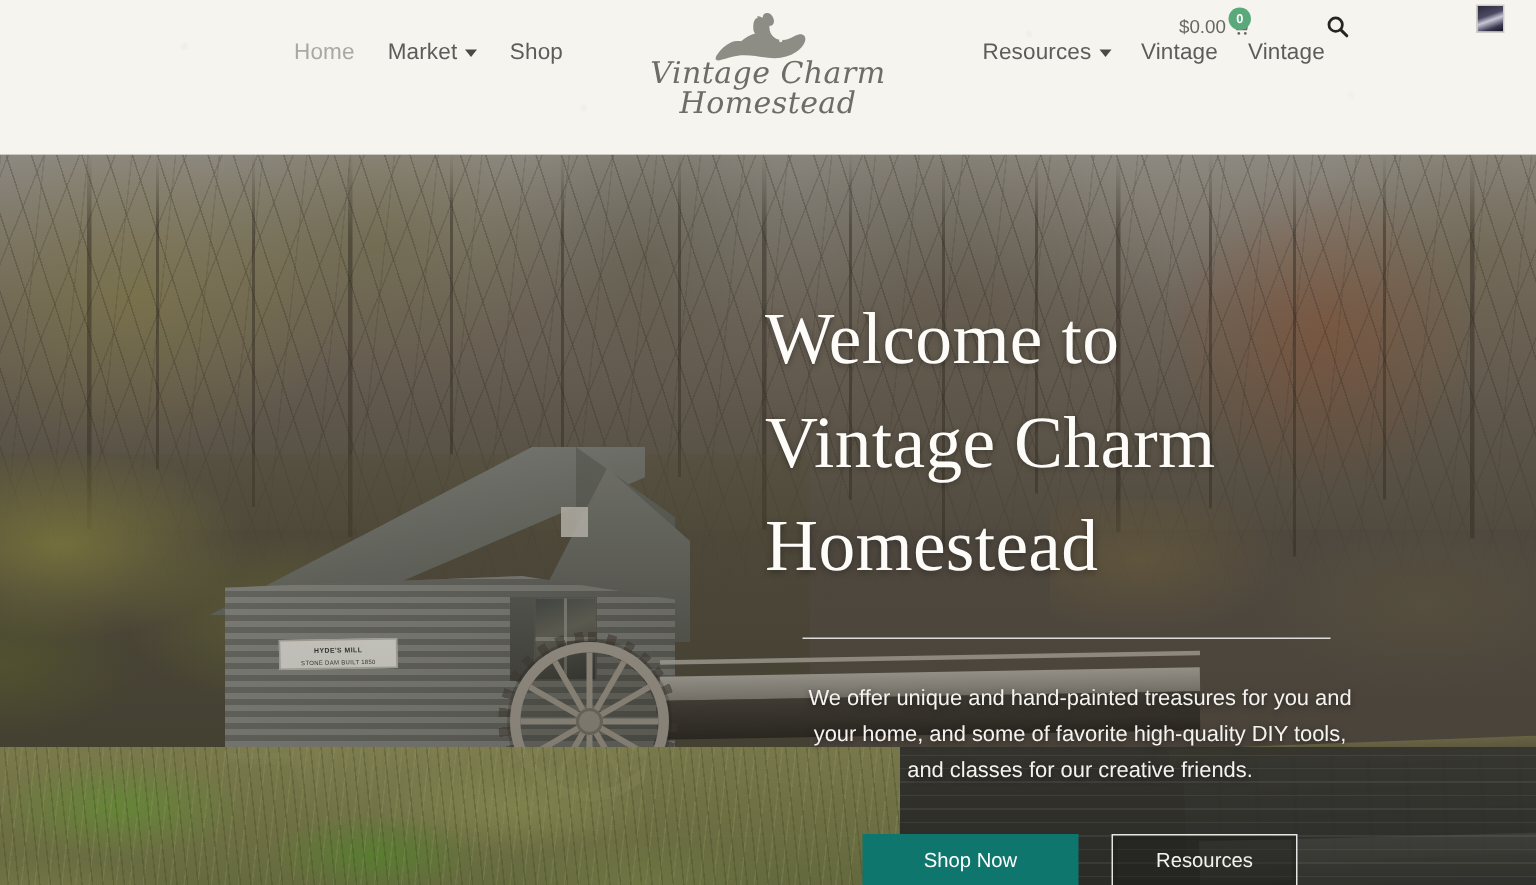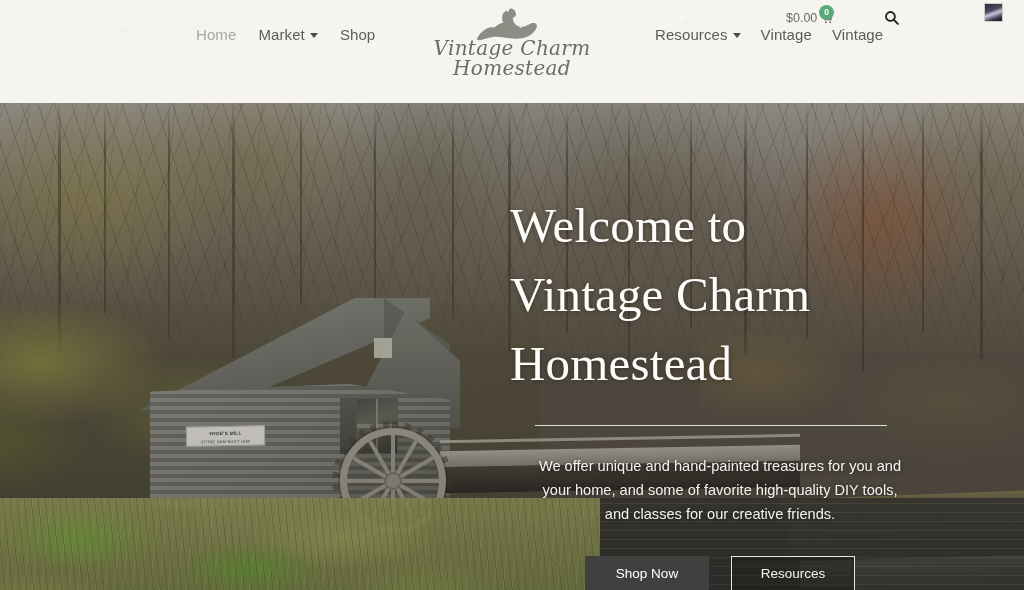--- a/index.html
+++ b/index.html
@@ -334,21 +334,21 @@
   }
   .hero-actions{
     display:flex; justify-content:center; gap:22px;
     margin-top:30px;
   }
   .btn{
     font-size:13.5px; cursor:pointer; white-space:nowrap;
     display:flex; align-items:center; justify-content:center;
   }
   .btn-primary{
-    width:124px; height:35px; background:#404040; color:#fff;
+    width:144px; height:35px; background:#0f766e; color:#fff;
     border:none;
   }
   .btn-ghost{
     width:124px; height:35px; color:#f3f2ee;
     background:rgba(30,30,26,.38);
     border:1px solid rgba(255,255,255,.88);
     box-shadow:inset 0 0 0 3px rgba(30,30,26,.30);
   }
 </style>
 </head>

